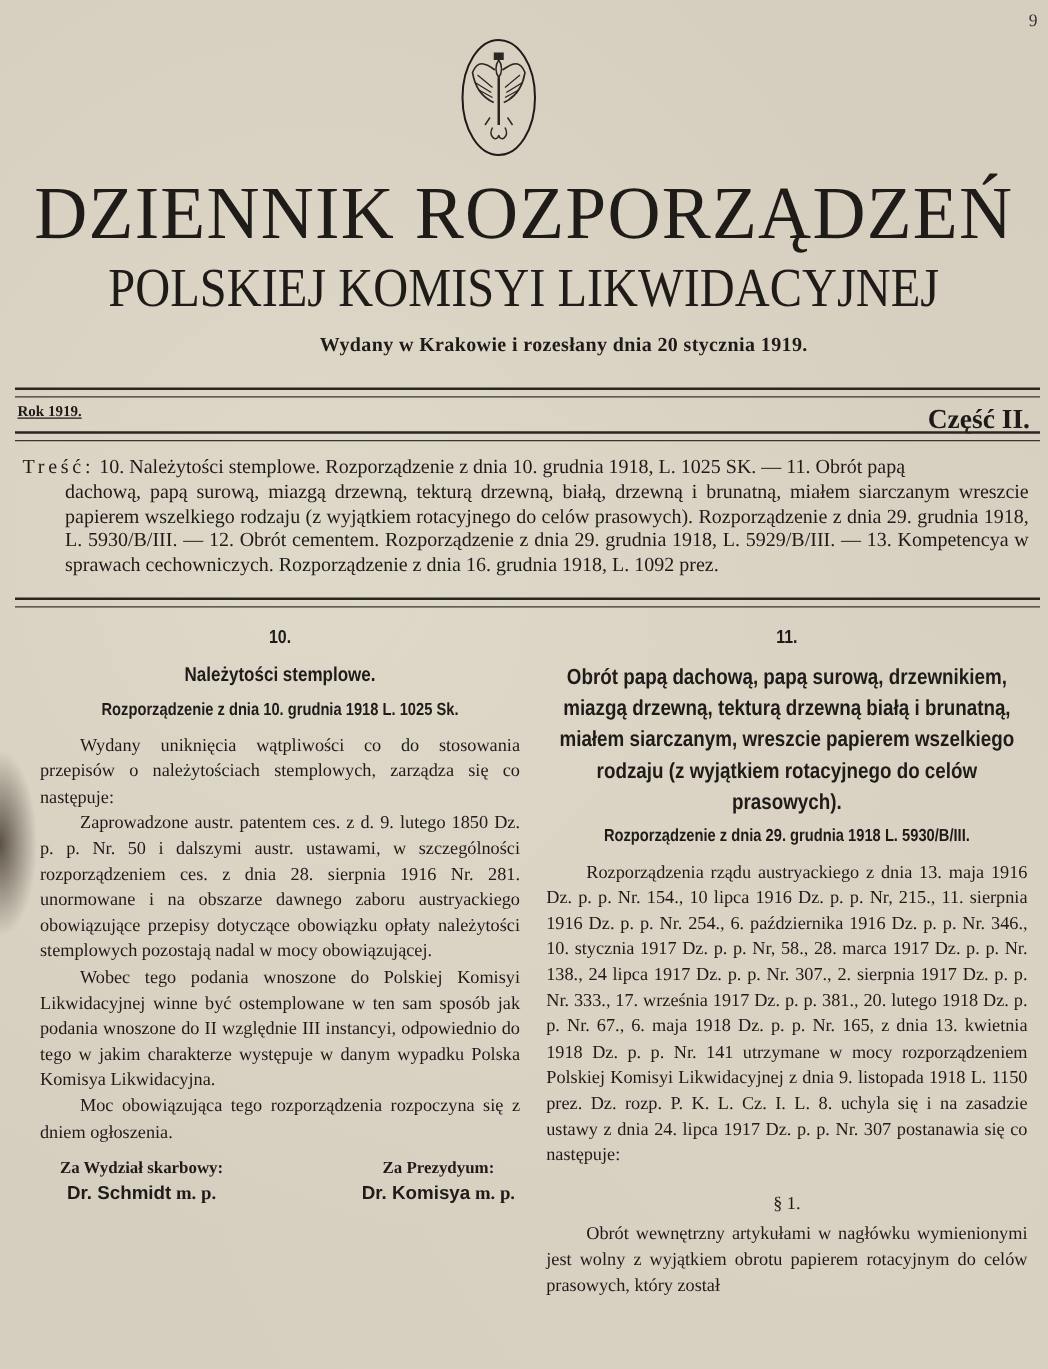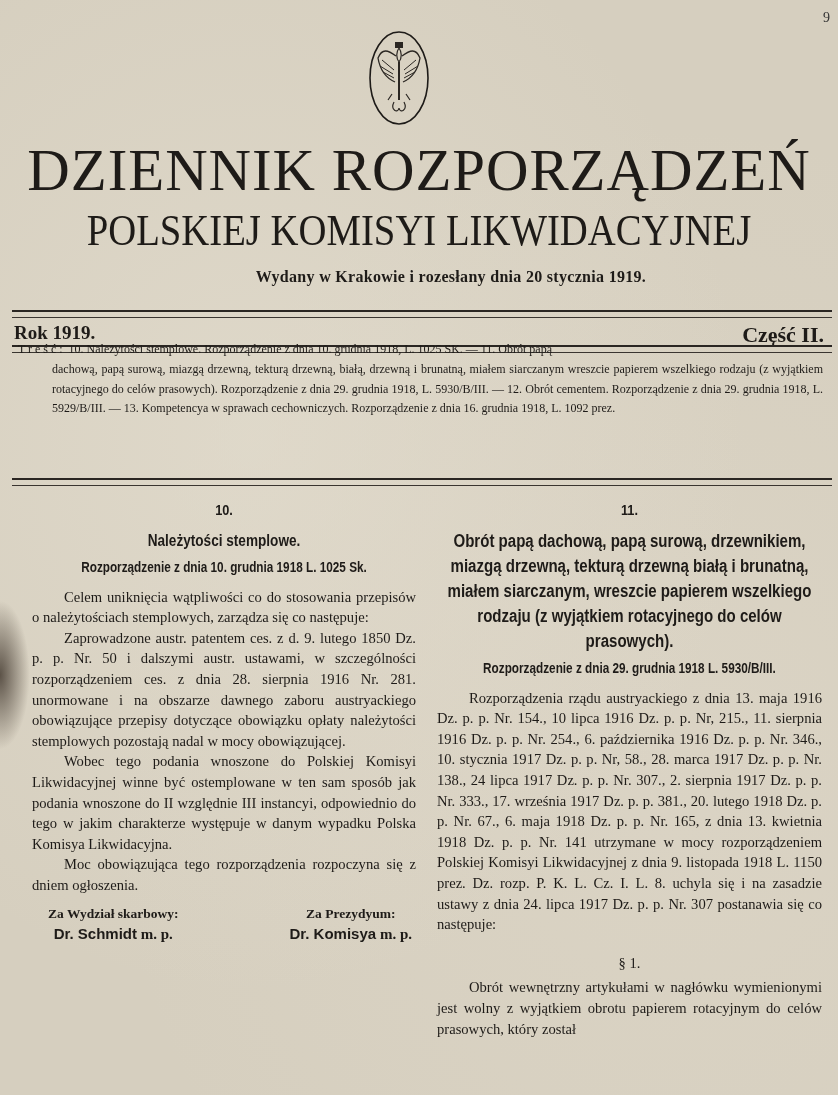--- a/index.html
+++ b/index.html
@@ -43,29 +43,29 @@
   }
   .rule-double {
     position: absolute; left: 12px; width: 820px; height: 5px;
     border-top: 2px solid #2a2622; border-bottom: 1px solid #3a3530;
   }
   .rule-top { top: 310px; }
   .rule-mid { top: 345px; }
   .rule-toc { top: 478px; }
   .year {
     position: absolute; left: 14px; top: 322px;
-    font-weight: bold; font-size: 19px;
+    font-weight: bold; font-size: 12px; text-decoration: underline;
   }
   .part {
     position: absolute; right: 14px; top: 322px;
     font-weight: bold; font-size: 22px;
   }
   .toc {
-    position: absolute; left: 18px; top: 340px; width: 805px;
-    font-size: 12px; line-height: 19.8px; text-align: justify;
+    position: absolute; left: 18px; top: 364px; width: 805px;
+    font-size: 16px; line-height: 19.8px; text-align: justify;
   }
   .toc-label { letter-spacing: 3px; }
   .toc-indent { padding-left: 34px; display: block; }
   .col {
     position: absolute; top: 500px; width: 384px;
     font-size: 14.6px; line-height: 20.6px;
   }
   .col-left { left: 32px; }
   .col-right { left: 437px; width: 385px; }
   .num {
@@ -143,21 +143,21 @@
   </div>
 
   <div class="rule-double rule-toc"></div>
 
   <div class="stain"></div>
 
   <div class="col col-left">
     <div class="num">10.</div>
     <div class="heading-sans">Należytości stemplowe.</div>
     <div class="subheading">Rozporządzenie z dnia 10. grudnia 1918 L. 1025 Sk.</div>
-    <p class="para">Celem uniknięcia wątpliwości co do stosowania przepisów o należytościach stemplowych, zarządza się co następuje:</p>
+    <p class="para">Wydany uniknięcia wątpliwości co do stosowania przepisów o należytościach stemplowych, zarządza się co następuje:</p>
     <p class="para">Zaprowadzone austr. patentem ces. z d. 9. lutego 1850 Dz. p. p. Nr. 50 i dalszymi austr. ustawami, w szczególności rozporządzeniem ces. z dnia 28. sierpnia 1916 Nr. 281. unormowane i na obszarze dawnego zaboru austryackiego obowiązujące przepisy dotyczące obowiązku opłaty należytości stemplowych pozostają nadal w mocy obowiązującej.</p>
     <p class="para">Wobec tego podania wnoszone do Polskiej Komisyi Likwidacyjnej winne być ostemplowane w ten sam sposób jak podania wnoszone do II względnie III instancyi, odpowiednio do tego w jakim charakterze występuje w danym wypadku Polska Komisya Likwidacyjna.</p>
     <p class="para">Moc obowiązująca tego rozporządzenia rozpoczyna się z dniem ogłoszenia.</p>
     <div class="signatures">
       <div class="sig">
         <div class="sig-role">Za Wydział skarbowy:</div>
         <div class="sig-name"><b>Dr. Schmidt</b><span> m. p.</span></div>
       </div>
       <div class="sig">
         <div class="sig-role">Za Prezydyum:</div>

